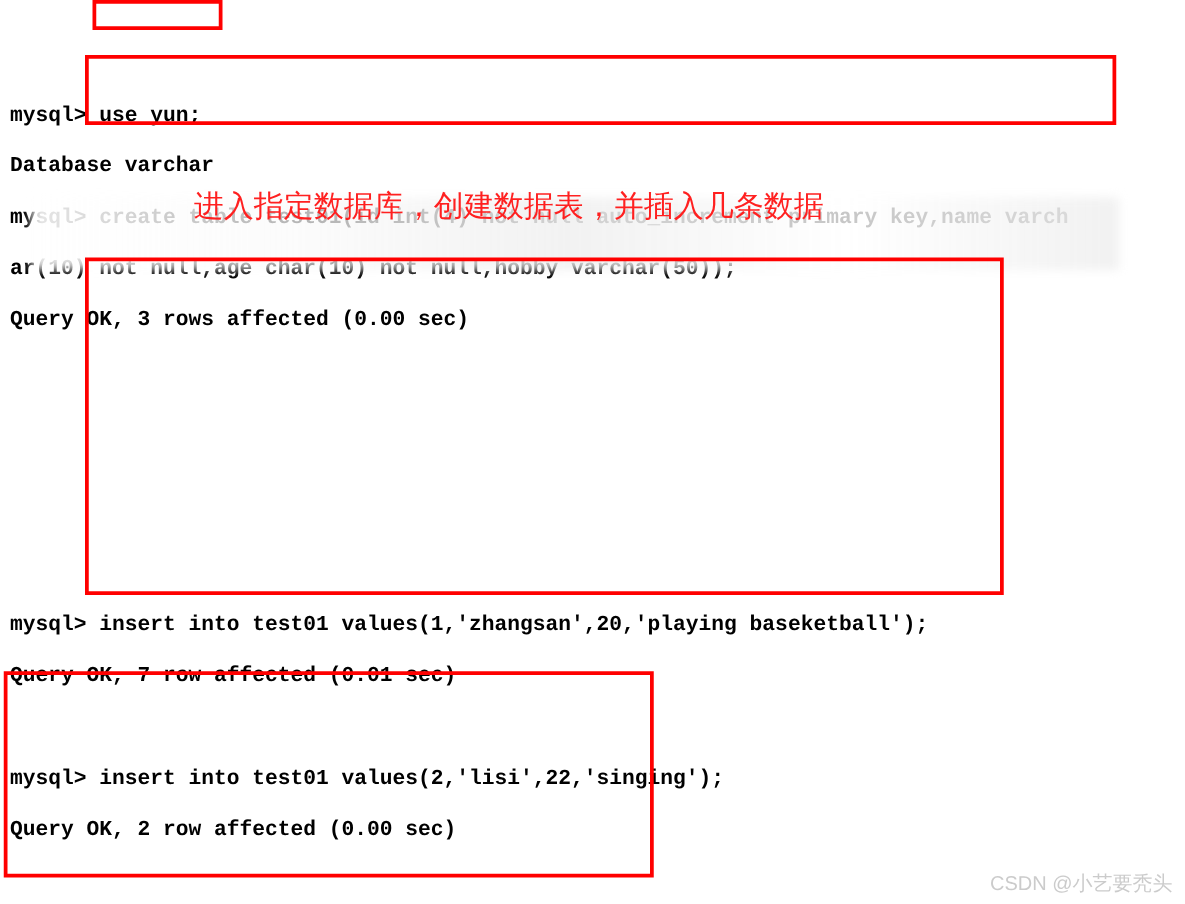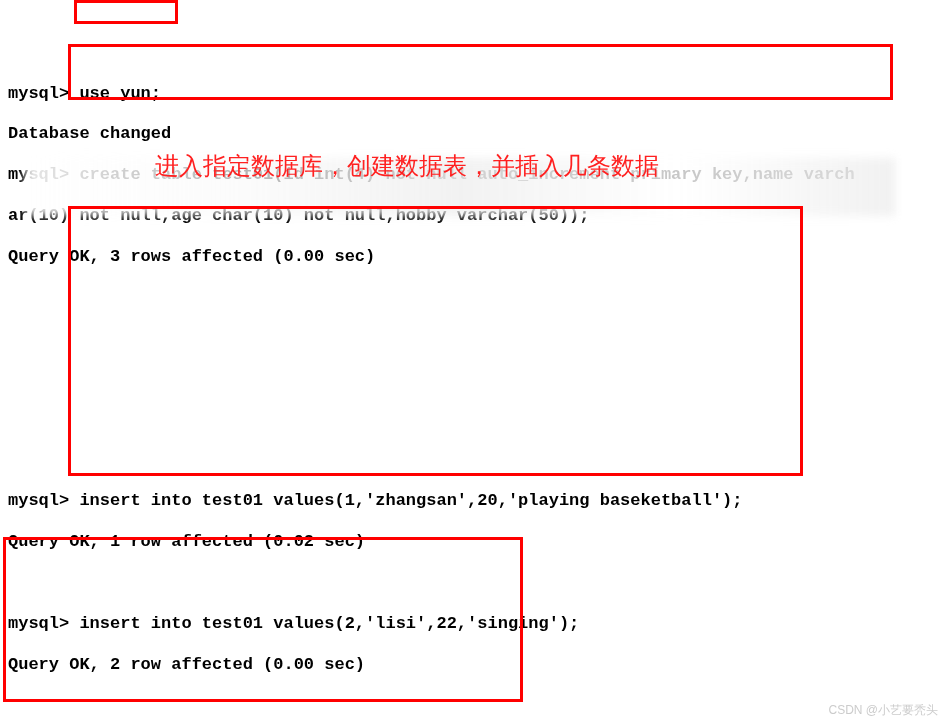--- a/index.html
+++ b/index.html
@@ -76,43 +76,43 @@
         rgba(255,255,255,0.78),
         rgba(240,240,240,0.92)
       );
       filter: blur(4px);
     }
     .watermark {
       position: absolute;
       right: 10px;
       bottom: 6px;
       font-family: Arial, sans-serif;
-      font-size: 12px;
+      font-size: 16px;
       font-weight: normal;
       color: rgba(160,160,160,0.55);
       white-space: nowrap;
     }
   </style>
 </head>
 <body>
 
 
 
 <div>mysql&gt; use yun;</div>
-<div>Database changed</div>
+<div>Database varchar</div>
 <div>mysql&gt; create table test01(id int(4) not null auto_increment primary key,name varch</div>
 <div>ar(10) not null,age char(10) not null,hobby varchar(50));</div>
 <div>Query OK, 3 rows affected (0.00 sec)</div>
 <div> </div>
 <div> </div>
 <div> </div>
 <div> </div>
 <div> </div>
 <div>mysql&gt; insert into test01 values(1,'zhangsan',20,'playing baseketball');</div>
-<div>Query OK, 1 row affected (0.02 sec)</div>
+<div>Query OK, 7 row affected (0.01 sec)</div>
 <div> </div>
 <div>mysql&gt; insert into test01 values(2,'lisi',22,'singing');</div>
 <div>Query OK, 2 row affected (0.00 sec)</div>
 <div> </div>
 
 
 
 
 
 

